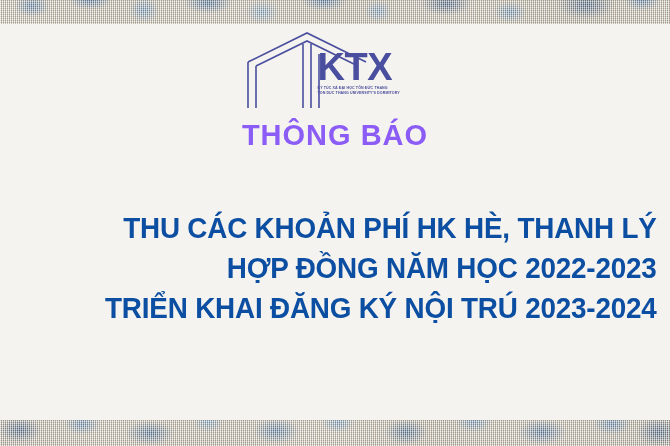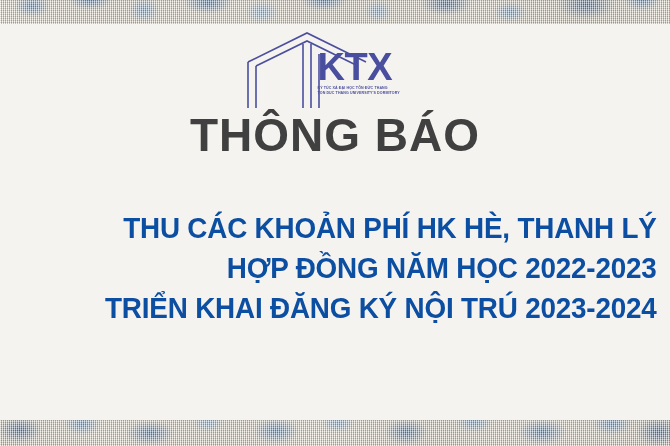--- a/index.html
+++ b/index.html
@@ -135,24 +135,24 @@
 
   
   .headline {
     position: absolute;
     top: 110px;
     left: 0;
     width: 670px;
     text-align: center;
     font-family: "Liberation Sans", sans-serif;
     font-weight: bold;
-    font-size: 46px;
+    font-size: 29px;
     line-height: 50px;
     letter-spacing: 1px;
-    color: #404040;
+    color: #8b5cf6;
   }
 
   
   .body-block {
     position: absolute;
     top: 208px;
     left: 0;
     width: 670px;
     text-align: right;
   }

